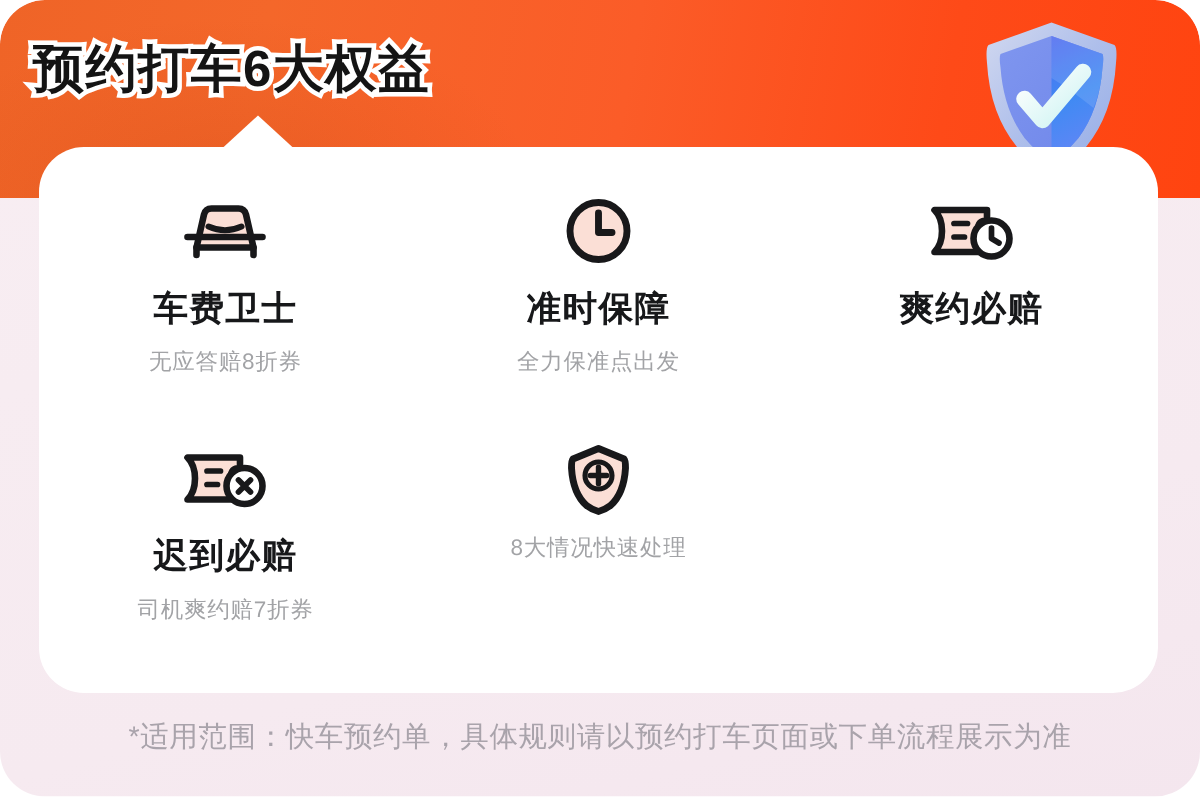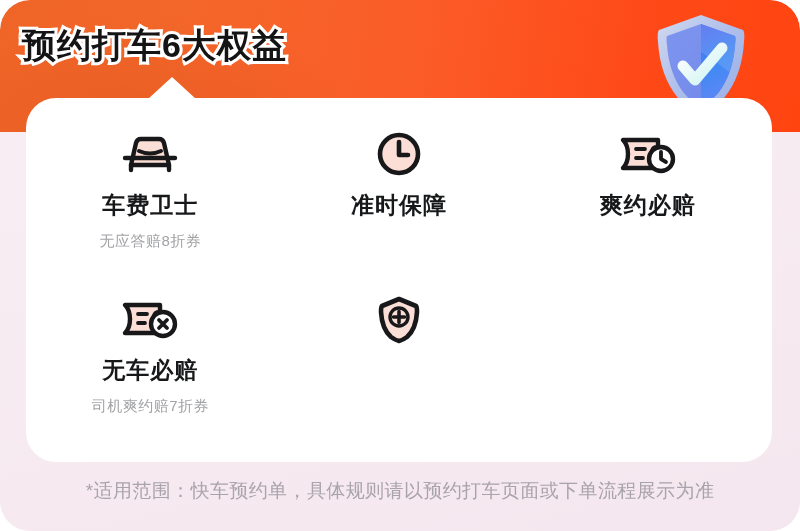--- a/index.html
+++ b/index.html
@@ -139,20 +139,21 @@
       </div>
 
       <div class="cell">
         <div class="ico">
           <svg width="52" height="52" viewBox="0 0 52 52">
             <circle cx="26" cy="26" r="19" fill="#fbdfd6" stroke="#18181a" stroke-width="4.6"></circle>
             <path d="M26 14 L26 27 L35 27" fill="none" stroke="#18181a" stroke-width="4.6" stroke-linecap="round" stroke-linejoin="round"></path>
           </svg>
         </div>
         <div class="ttl">准时保障</div>
+        <div class="sub">全力保准点出发</div>
       </div>
 
 
       <div class="cell">
         <div class="ico">
           <svg width="64" height="48" viewBox="0 0 64 48">
             <path d="M7 10 L42 10 L42 17 Q36 17 36 23 Q36 29 42 29 L42 38 L7 38 Q12 33 12 24 Q12 15 7 10 Z" fill="#fbdfd6"></path>
             <path d="M7 10 L42 10 L42 17 Q36 17 36 23 Q36 29 42 29 L42 38 L7 38 Q12 33 12 24 Q12 15 7 10 Z" fill="none" stroke="#18181a" stroke-width="4.4" stroke-linejoin="round"></path>
             <path d="M20 19 L29 19" stroke="#18181a" stroke-width="3.8" stroke-linecap="round"></path>
             <path d="M20 28 L27 28" stroke="#18181a" stroke-width="3.8" stroke-linecap="round"></path>
@@ -167,33 +168,34 @@
         <div class="ico">
           <svg width="64" height="48" viewBox="0 0 64 48">
             <path d="M7 10 L42 10 L42 17 Q36 17 36 23 Q36 29 42 29 L42 38 L7 38 Q12 33 12 24 Q12 15 7 10 Z" fill="#fbdfd6"></path>
             <path d="M7 10 L42 10 L42 17 Q36 17 36 23 Q36 29 42 29 L42 38 L7 38 Q12 33 12 24 Q12 15 7 10 Z" fill="none" stroke="#18181a" stroke-width="4.4" stroke-linejoin="round"></path>
             <path d="M20 19 L29 19" stroke="#18181a" stroke-width="3.8" stroke-linecap="round"></path>
             <path d="M20 28 L27 28" stroke="#18181a" stroke-width="3.8" stroke-linecap="round"></path>
             <circle cx="45" cy="29" r="12" fill="#ffffff" stroke="#18181a" stroke-width="4.4"></circle>
             <path d="M41 25 L49 33 M49 25 L41 33" stroke="#18181a" stroke-width="3.8" stroke-linecap="round"></path>
           </svg>
         </div>
-        <div class="ttl">无车必赔</div>
+        <div class="ttl">迟到必赔</div>
         <div class="sub">司机爽约赔7折券</div>
       </div>
 
       <div class="cell">
         <div class="ico">
           <svg width="50" height="52" viewBox="0 0 50 52">
             <path d="M25 6 L42 13 Q43 14 43 19 Q42 36 33 44 Q29 47 25 48 Q21 47 17 44 Q8 36 7 19 Q7 14 8 13 Z" fill="#fbdfd6"></path>
             <path d="M25 6 L42 13 Q43 14 43 19 Q42 36 33 44 Q29 47 25 48 Q21 47 17 44 Q8 36 7 19 Q7 14 8 13 Z" fill="none" stroke="#18181a" stroke-width="4.6" stroke-linejoin="round"></path>
             <circle cx="25" cy="24" r="9" fill="none" stroke="#18181a" stroke-width="3.4"></circle>
             <path d="M25 18.5 L25 29.5 M19.5 24 L30.5 24" stroke="#18181a" stroke-width="3.6" stroke-linecap="round"></path>
           </svg>
         </div>
+        <div class="sub">8大情况快速处理</div>
       </div>
 
     </div>
   </div>
 
   <div class="footer">
     <span>*适用范围：快车预约单，具体规则请以预约打车页面或下单流程展示为准</span>
   </div>
 
 </div>

